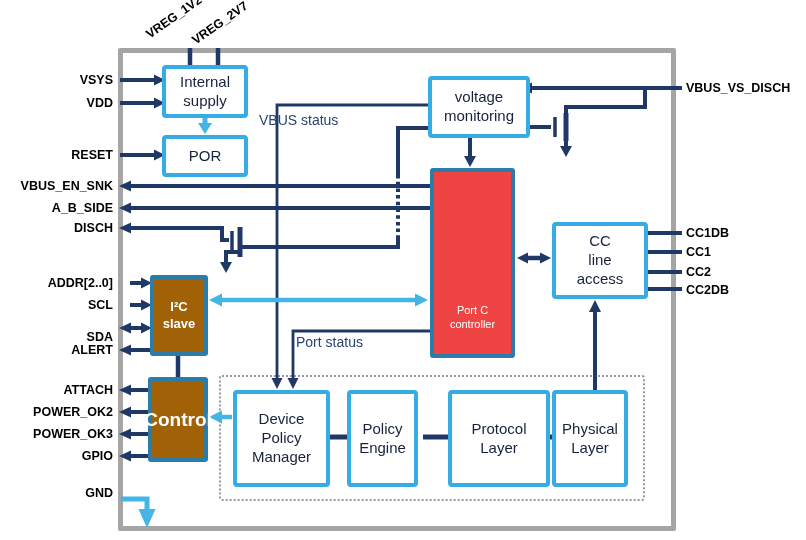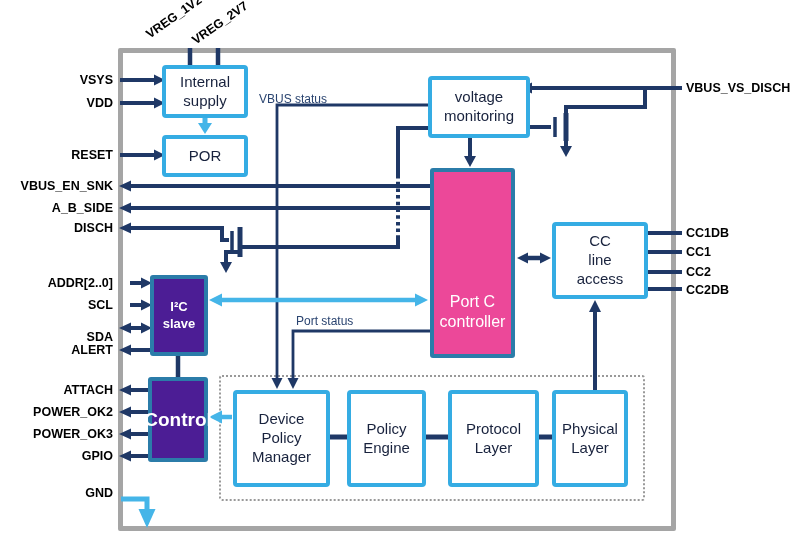--- a/index.html
+++ b/index.html
@@ -20,34 +20,34 @@
   
   .blk{
     position:absolute;box-sizing:border-box;display:flex;align-items:center;justify-content:center;
     text-align:center;white-space:pre-line;line-height:1.26;
   }
   .blk.light{
     background:#ffffff;border:4px solid #35ACE3;border-radius:4px;
     color:#18223D;font-size:15px;
   }
   .blk.filled{
-    background:#4c1d95;border:4px solid #2B7CA9;border-radius:3px;
+    background:#a16207;border:4px solid #2B7CA9;border-radius:3px;
     color:#ffffff;font-weight:bold;font-size:13px;
   }
   .blk.portc{
-    background:#ec4899;border:4px solid #2B7CA9;border-radius:3px;
-    color:#ffffff;font-weight:normal;font-size:16px;
+    background:#ef4444;border:4px solid #2B7CA9;border-radius:3px;
+    color:#ffffff;font-weight:normal;font-size:11px;
     align-items:flex-end;padding-bottom:22px;
   }
   
   .pin{position:absolute;font-size:12.5px;font-weight:bold;color:#000000;white-space:nowrap;line-height:14px;}
   .pin.left{right:693px;text-align:center;}
   .pin.right{left:686px;text-align:left;}
   .pin.top{transform:rotate(-35deg);transform-origin:0 100%;height:15px;}
-  .sig{position:absolute;font-size:12px;color:#2A4470;white-space:nowrap;}
+  .sig{position:absolute;font-size:14px;color:#2A4470;white-space:nowrap;margin-top:20px;}
 </style>
 </head>
 <body>
 
 <div id="stage">
 
   <div class="chip"></div>
   <div class="dotted-box"></div>
 
   <svg class="wires" viewBox="0 0 806 540">
@@ -159,22 +159,22 @@
   <div class="blk light" style="left:428px;top:76px;width:102px;height:62px;">voltage monitoring</div>
   <div class="blk portc" style="left:430px;top:168px;width:85px;height:190px;">Port C
 controller</div>
   <div class="blk light" style="left:552px;top:222px;width:96px;height:77px;">CC
 line
 access</div>
   <div class="blk filled" style="left:150px;top:275px;width:58px;height:81px;">I²C
 slave</div>
   <div class="blk filled" style="left:148px;top:377px;width:60px;height:85px;font-size:19px;">Control</div>
   <div class="blk light" style="left:233px;top:390px;width:97px;height:97px;">Device Policy Manager</div>
-  <div class="blk light" style="left:347px;top:390px;width:79px;height:97px;">Policy Engine</div>
-  <div class="blk light" style="left:448px;top:390px;width:91px;height:97px;">Protocol Layer</div>
+  <div class="blk light" style="left:347px;top:390px;width:71px;height:97px;">Policy Engine</div>
+  <div class="blk light" style="left:448px;top:390px;width:102px;height:97px;">Protocol Layer</div>
   <div class="blk light" style="left:552px;top:390px;width:76px;height:97px;">Physical Layer</div>
 
   <div class="pin top" style="left:152px;top:27px;">VREG_1V2</div>
   <div class="pin top" style="left:198px;top:33px;">VREG_2V7</div>
 
   <div class="pin left" style="top:73px;">VSYS</div>
   <div class="pin left" style="top:96px;">VDD</div>
   <div class="pin left" style="top:148px;">RESET</div>
   <div class="pin left" style="top:179px;">VBUS_EN_SNK</div>
   <div class="pin left" style="top:201px;">A_B_SIDE</div>

